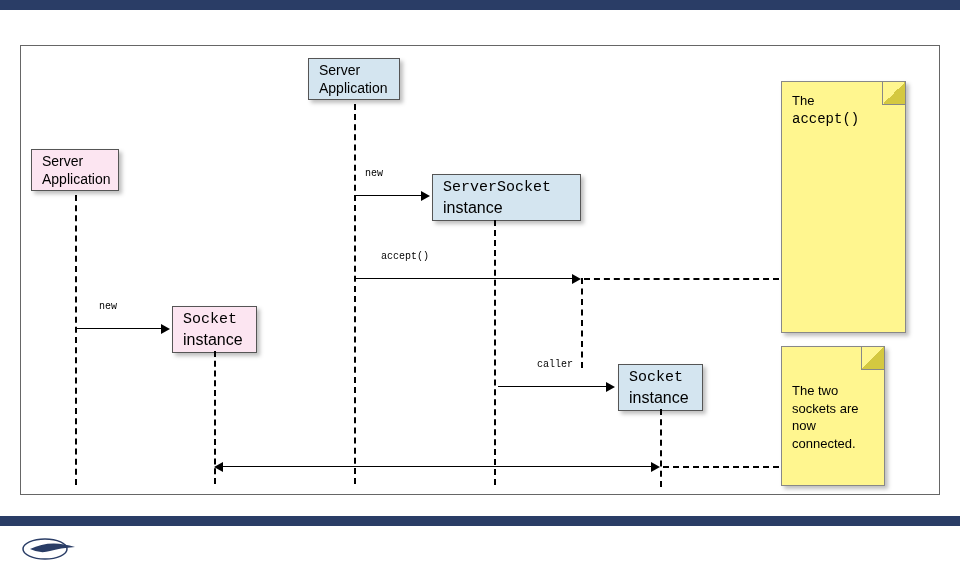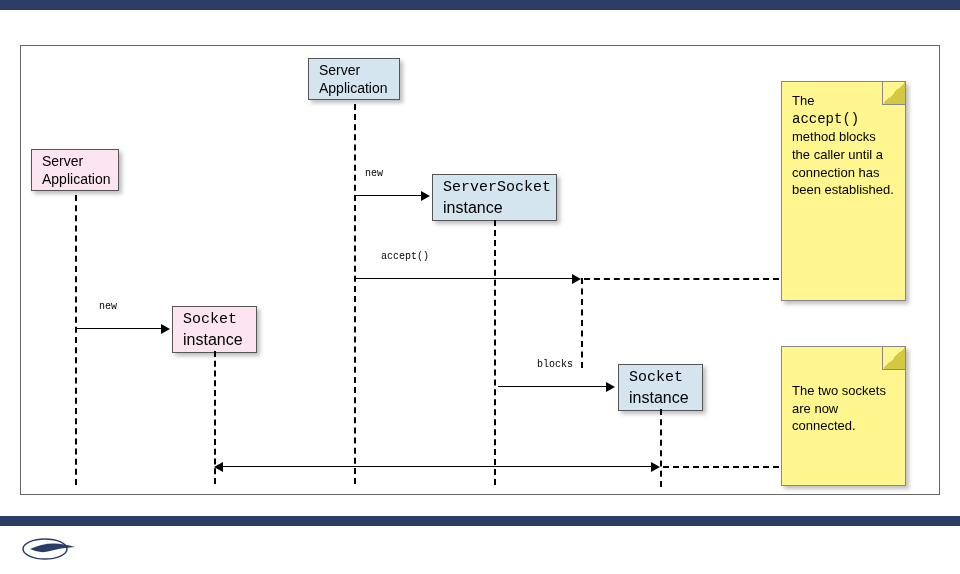--- a/index.html
+++ b/index.html
@@ -117,21 +117,21 @@
   <div class="lifeline" style="left:54px; top:149px; height:290px;"></div>
 
   <div class="box blue" style="top:12px; left:287px; width:92px; white-space:pre-line;">Server
 Application</div>
   <div class="lifeline" style="left:333px; top:58px; height:380px;"></div>
 
   <div class="msg-label" style="top:122px; left:344px;">new</div>
   <div class="arrow-line" style="top:149px; left:333px; width:69px;"></div>
   <div class="arrow-head-r" style="top:145px; left:400px;"></div>
 
-  <div class="box blue" style="top:128px; left:411px; width:125px;">
+  <div class="box blue" style="top:128px; left:411px; width:149px;">
     <span class="mono">ServerSocket</span>
     <span class="sub">instance</span>
   </div>
   <div class="lifeline" style="left:473px; top:174px; height:265px;"></div>
 
   <div class="msg-label" style="top:205px; left:360px;">accept()</div>
   <div class="arrow-line" style="top:232px; left:333px; width:220px;"></div>
   <div class="arrow-head-r" style="top:228px; left:551px;"></div>
   <div class="lifeline" style="left:560px; top:232px; height:90px;"></div>
 
@@ -140,43 +140,42 @@
   <div class="msg-label" style="top:255px; left:78px;">new</div>
   <div class="arrow-line" style="top:282px; left:55px; width:87px;"></div>
   <div class="arrow-head-r" style="top:278px; left:140px;"></div>
 
   <div class="box pink" style="top:260px; left:151px; width:85px;">
     <span class="mono">Socket</span>
     <span class="sub">instance</span>
   </div>
   <div class="lifeline" style="left:193px; top:305px; height:133px;"></div>
 
-  <div class="msg-label" style="top:313px; left:516px;">blocks</div>
+  <div class="msg-label" style="top:313px; left:516px;">caller</div>
   <div class="arrow-line" style="top:340px; left:477px; width:110px;"></div>
   <div class="arrow-head-r" style="top:336px; left:585px;"></div>
 
   <div class="box blue" style="top:318px; left:597px; width:85px;">
     <span class="mono">Socket</span>
     <span class="sub">instance</span>
   </div>
   <div class="lifeline" style="left:639px; top:363px; height:78px;"></div>
 
   <div class="arrow-head-l" style="top:416px; left:193px;"></div>
   <div class="arrow-line" style="top:420px; left:202px; width:430px;"></div>
   <div class="arrow-head-r" style="top:416px; left:630px;"></div>
 
   <div class="dash-line" style="top:420px; left:642px; width:116px;"></div>
 
-  <div class="note" style="top:35px; left:760px; width:125px; height:220px;">
+  <div class="note" style="top:35px; left:760px; width:125px; height:252px;">
     <div>The</div>
     <div class="mono-inline">accept()</div>
-    <div>method blocks the caller until a connection has been established.</div>
   </div>
 
-  <div class="note" style="top:300px; left:760px; width:125px; height:140px;">
+  <div class="note" style="top:300px; left:760px; width:104px; height:140px;">
     <div style="margin-top:25px;">The two sockets are now connected.</div>
   </div>
 
 </div>
 
 <div class="logo">
   <svg viewBox="0 0 60 30">
     <ellipse cx="25" cy="15" rx="22" ry="10" fill="none" stroke="#2a3d66" stroke-width="1.5"></ellipse>
     <path d="M10,15 Q30,5 55,13 Q40,14 30,17 Q20,20 10,15 Z" fill="#2a3d66"></path>
   </svg>

